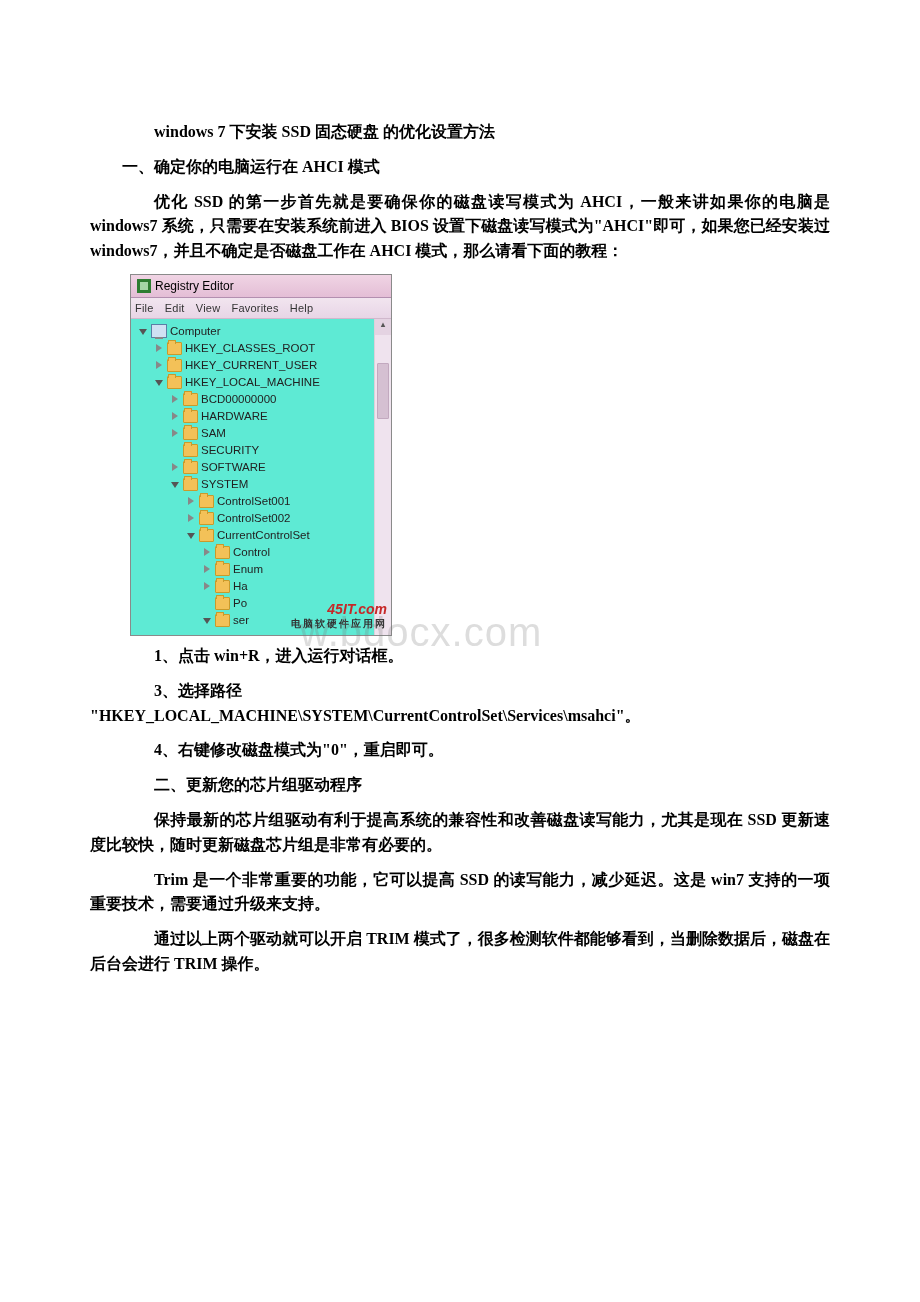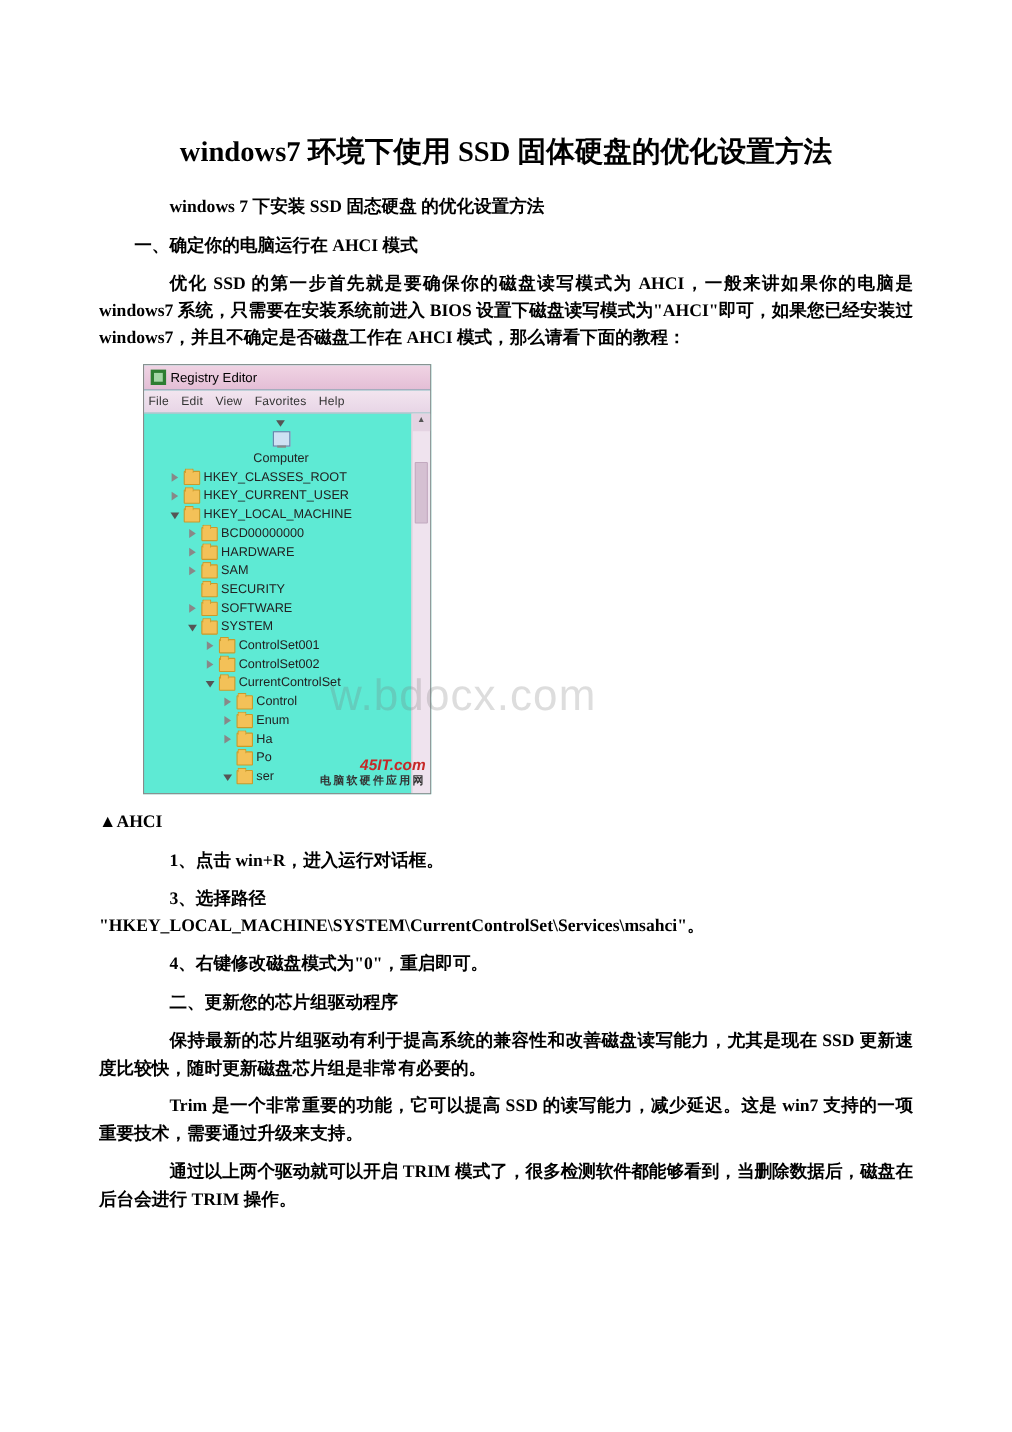--- a/index.html
+++ b/index.html
@@ -133,21 +133,21 @@
     border-radius:1px 1px 0 0;
   }
   .computer-icon {
     width:14px; height:12px; display:inline-block; background:#cfe1f3;
     border:1px solid #5a7fa6; position:relative;
   }
   .computer-icon::after{
     content:""; position:absolute; left:3px; top:12px; width:8px; height:2px;
     background:#888;
   }
-  .lvl0{ padding-left: 6px; flex-direction: column; }
+  .lvl0{ padding-left: 6px; }
   .lvl1{ padding-left: 22px; }
   .lvl2{ padding-left: 38px; }
   .lvl3{ padding-left: 54px; text-align: right; }
   .lvl4{ padding-left: 70px; }
   .watermark-logo {
     position:absolute; right:4px; bottom:4px;
     font-family: Arial, sans-serif;
     text-align:right;
   }
   .watermark-logo .brand{
@@ -162,21 +162,20 @@
     font-size:40px; color:rgba(120,120,120,0.25);
     font-weight:normal; letter-spacing:1px;
     pointer-events:none;
   }
 </style>
 </head>
 <body>
 
 <div class="page">
 
-  <h1>windows7 环境下使用 SSD 固体硬盘的优化设置方法</h1>
 
   <p class="indent">windows 7 下安装 SSD 固态硬盘 的优化设置方法</p>
 
   <p class="indent2">一、确定你的电脑运行在 AHCI 模式</p>
 
   <p class="indent">优化 SSD 的第一步首先就是要确保你的磁盘读写模式为 AHCI，一般来讲如果你的电脑是 windows7 系统，只需要在安装系统前进入 BIOS 设置下磁盘读写模式为"AHCI"即可，如果您已经安装过 windows7，并且不确定是否磁盘工作在 AHCI 模式，那么请看下面的教程：</p>
 
   <div class="regedit">
     <div class="regedit-title">
       <span class="reg-icon"></span>
@@ -286,21 +285,20 @@
         <div class="up">▴</div>
         <div class="thumb"></div>
       </div>
     </div>
     <div class="watermark-logo">
       <div><span class="brand">45IT</span><span class="brand com">.com</span></div>
       <div class="sub">电脑软硬件应用网</div>
     </div>
   </div>
 
-  <p class="noindent" style="margin-top:14px">▲AHCI</p>
 
   <p class="indent">1、点击 win+R，进入运行对话框。</p>
   <p class="indent" style="margin-bottom:0">3、选择路径</p>
   <p class="noindent">"HKEY_LOCAL_MACHINE\SYSTEM\CurrentControlSet\Services\msahci"。</p>
   <p class="indent">4、右键修改磁盘模式为"0"，重启即可。</p>
 
   <p class="indent">二、更新您的芯片组驱动程序</p>
 
   <p class="indent">保持最新的芯片组驱动有利于提高系统的兼容性和改善磁盘读写能力，尤其是现在 SSD 更新速度比较快，随时更新磁盘芯片组是非常有必要的。</p>
   <p class="indent">Trim 是一个非常重要的功能，它可以提高 SSD 的读写能力，减少延迟。这是 win7 支持的一项重要技术，需要通过升级来支持。</p>

